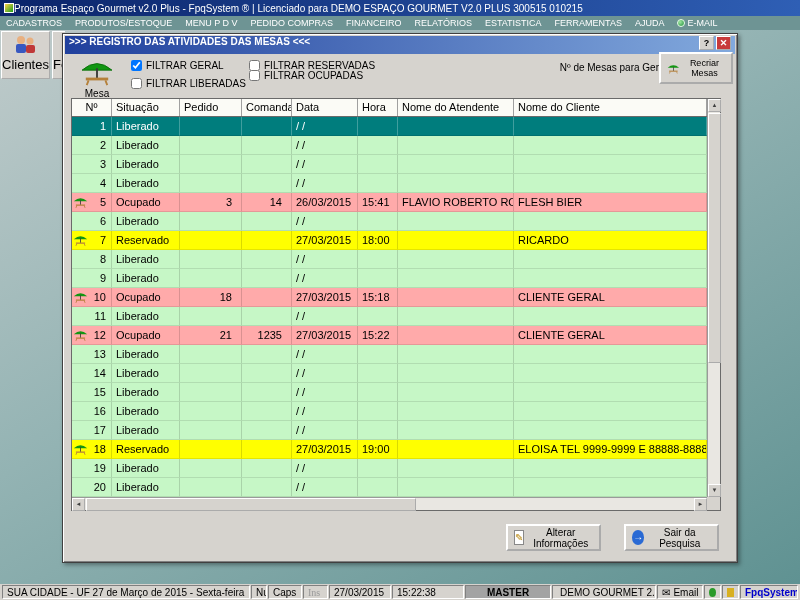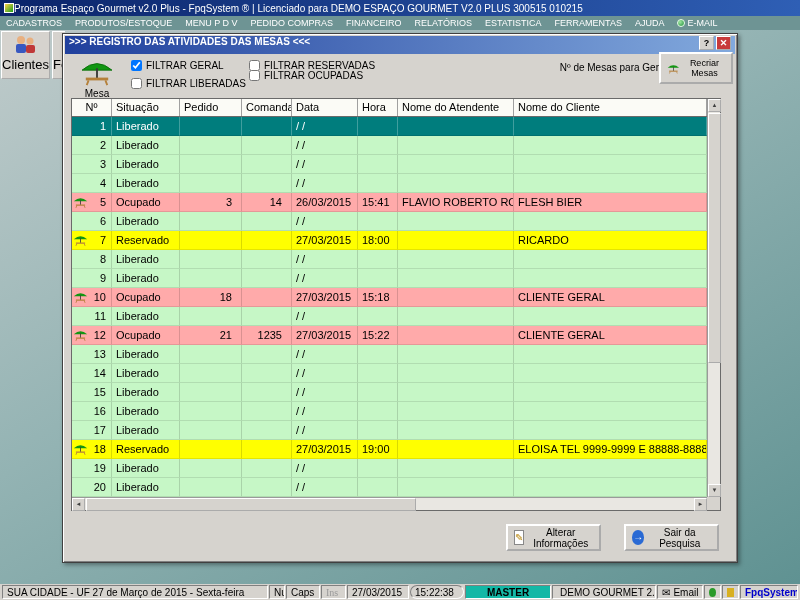--- a/index.html
+++ b/index.html
@@ -90,21 +90,21 @@
   .sair-ic { display:inline-block; width:15px; height:15px; border-radius:50%; background:#2a6ad4;
              color:#fff; font-size:10px; line-height:14px; text-align:center; font-weight:bold; }
 
   
   .statusbar { position:absolute; left:0; right:0; bottom:0; height:16px; background:#d6d3ce;
                display:flex; gap:1px; padding:1px 2px; font-size:10px; color:#000; }
   .seg { border:1px solid; border-color:#808080 #ffffff #ffffff #808080; padding:0 4px;
          display:flex; align-items:center; white-space:nowrap; overflow:hidden; }
   .seg.loc { flex:1; min-width:0; }
   .seg.gray { color:#9a9a9a;font-family:Liberation Serif, serif; }
-  .seg.master { width:86px; background:#14b8a6; font-weight:bold; justify-content:center; }
+  .seg.master { width:86px; background:#a3a3a3; font-weight:bold; justify-content:center; }
   .mini-ic { display:inline-block; width:9px; height:9px; margin-right:3px; }
   .fpq { color:#0000cc; font-weight:bold; }
 </style>
 </head>
 <body>
 
 <div class="screen">
 
   <div class="titlebar">
     <span class="app-icon"></span>
@@ -454,21 +454,21 @@
       <span>Sair da Pesquisa</span>
     </button>
   </div>
 
   <div class="statusbar">
     <div class="seg loc">SUA CIDADE - UF 27 de Março de 2015 - Sexta-feira</div>
     <div class="seg" style="width:16px;">Num</div>
     <div class="seg" style="width:34px;">Caps</div>
     <div class="seg gray" style="width:25px;">Ins</div>
     <div class="seg" style="width:62px;">27/03/2015</div>
-    <div class="seg" style="width:54px;border-radius:7px;">15:22:38</div>
+    <div class="seg" style="width:72px;">15:22:38</div>
     <div class="seg master">MASTER</div>
     <div class="seg" style="width:104px;">
       <svg class="mini-ic" width="11" height="10" viewBox="0 0 12 11">
         <rect x="0" y="0" width="12" height="8" fill="#8a8a8a"></rect>
           <rect x="1.5" y="1.5" width="9" height="5" fill="#3a6ac0"></rect>
         <rect x="4" y="8" width="4" height="2" fill="#8a8a8a"></rect>
       </svg>
       <span>DEMO GOURMET 2.0</span>
     </div>
     <div class="seg" style="width:46px;">

